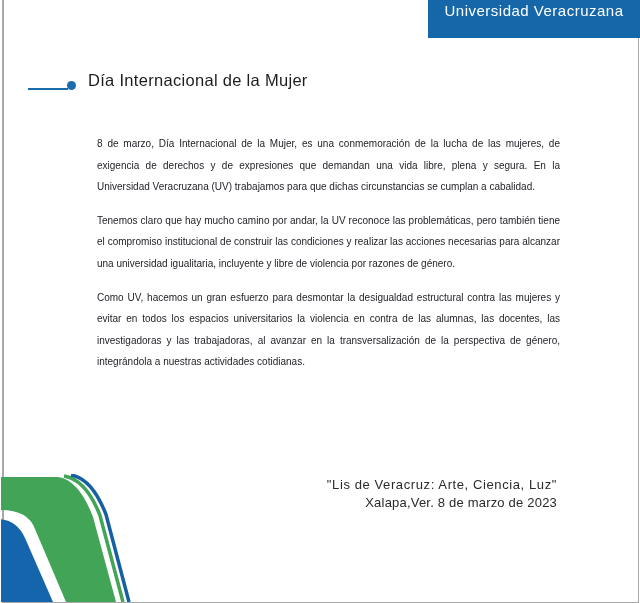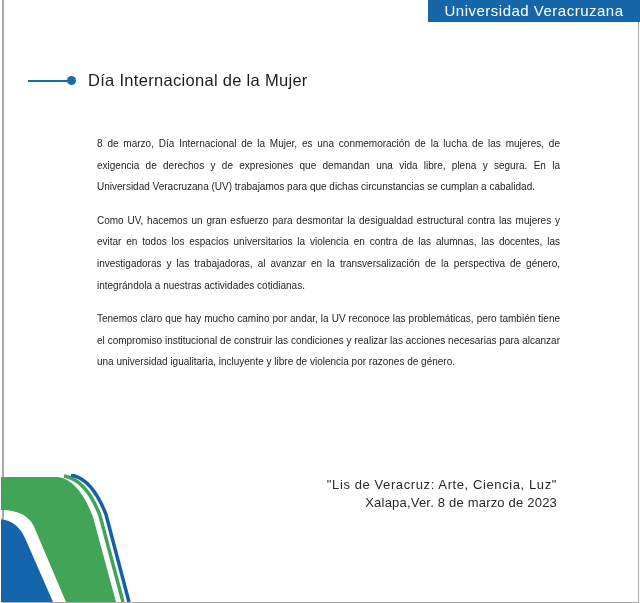--- a/index.html
+++ b/index.html
@@ -13,34 +13,34 @@
     box-sizing: border-box;
   }
   
   .border-line { position:absolute; background:#a9a9a9; }
   .border-left   { left:2px;  top:0; width:1.5px; height:603px; }
   .border-right  { right:1px; top:0; width:1.5px; height:603px; }
   .border-bottom { left:2px; right:1px; bottom:0; height:1.5px; }
 
   
   .banner {
-    position:absolute; top:0; right:0; left:428px; height:22px;
+    position:absolute; top:0; right:0; left:428px; height:38px;
     background:#1567a9;
     color:#ffffff;
     font-size:15px;
     letter-spacing:0.5px;
     line-height:22px;
     text-align:center;
     white-space:nowrap;
   }
 
   
   .title-row {
     position:absolute; top:71px; left:28px;
-    display:flex; align-items:center;
+    display:flex; align-items:flex-end;
   }
   .title-rule { width:40px; height:2px; background:#1b6cab; }
   .title-dot  { width:9px; height:9px; border-radius:50%; background:#1b6cab; margin-left:-1px; }
   .page-title {
     margin:0 0 0 12px;
     font-size:16.5px;
     font-weight:normal;
     color:#1d1d1f;
     letter-spacing:0.3px;
     white-space:nowrap;
@@ -83,22 +83,22 @@
   <div class="banner">Universidad Veracruzana</div>
 
   <div class="title-row">
     <span class="title-rule"></span>
     <span class="title-dot"></span>
     <h1 class="page-title">Día Internacional de la Mujer</h1>
   </div>
 
   <div class="body-copy">
     <p>8 de marzo, Día Internacional de la Mujer, es una conmemoración de la lucha de las mujeres, de exigencia de derechos y de expresiones que demandan una vida libre, plena y segura. En la Universidad Veracruzana (UV) trabajamos para que dichas circunstancias se cumplan a cabalidad.</p>
+    <p>Tenemos claro que hay mucho camino por andar, la UV reconoce las problemáticas, pero también tiene el compromiso institucional de construir las condiciones y realizar las acciones necesarias para alcanzar una universidad igualitaria, incluyente y libre de violencia por razones de género.</p>
     <p>Como UV, hacemos un gran esfuerzo para desmontar la desigualdad estructural contra las mujeres y evitar en todos los espacios universitarios la violencia en contra de las alumnas, las docentes, las investigadoras y las trabajadoras, al avanzar en la transversalización de la perspectiva de género, integrándola a nuestras actividades cotidianas.</p>
-    <p>Tenemos claro que hay mucho camino por andar, la UV reconoce las problemáticas, pero también tiene el compromiso institucional de construir las condiciones y realizar las acciones necesarias para alcanzar una universidad igualitaria, incluyente y libre de violencia por razones de género.</p>
   </div>
 
   <div class="footer-block">
     <div class="motto">"Lis de Veracruz: Arte, Ciencia, Luz"</div>
     <div class="dateline">Xalapa,Ver. 8 de marzo de 2023</div>
   </div>
 
   <svg class="ribbon" viewBox="0 0 148 128" xmlns="http://www.w3.org/2000/svg" aria-hidden="true">
 
     <path d="M0,3 L57,3 Q78,6 92,43 L115,128 L65,128 L34,55 Q27,36 0,36 Z" fill="#41a457"></path>

